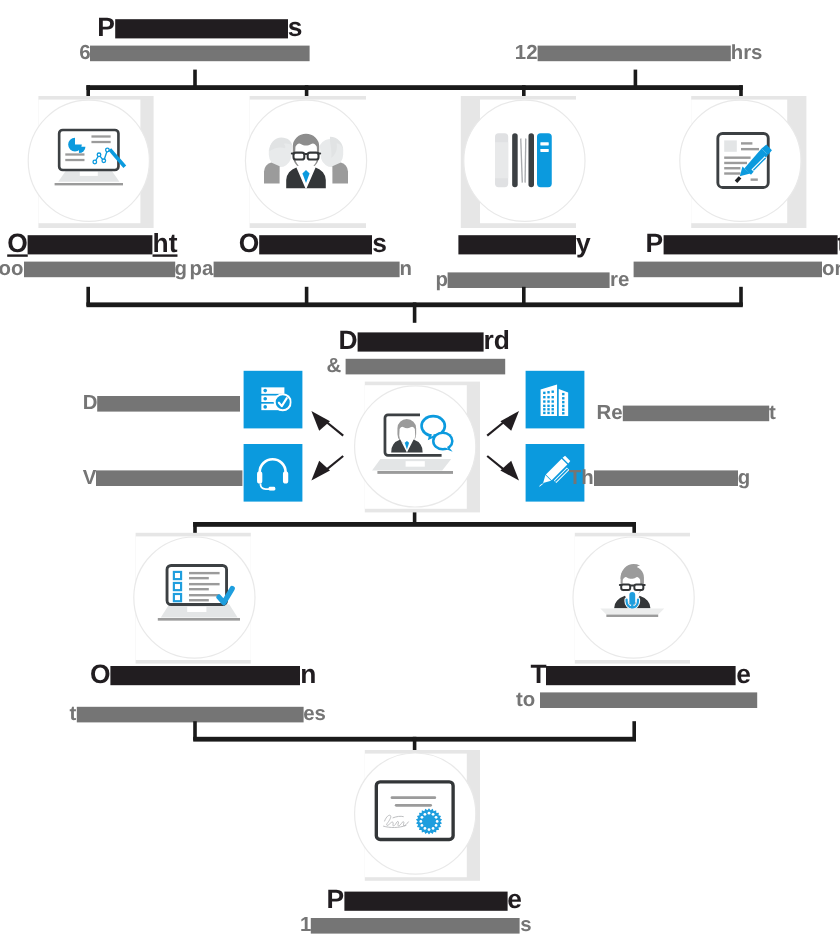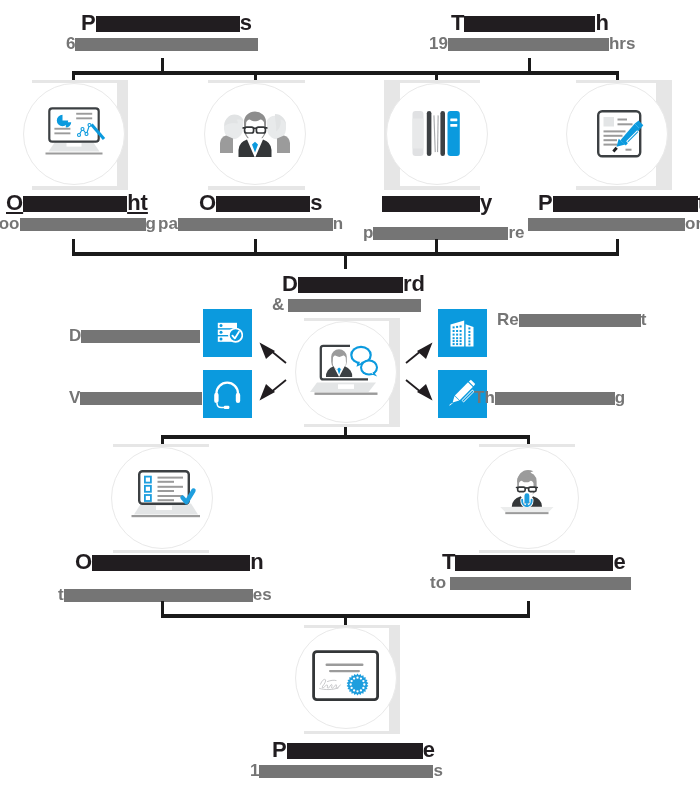--- a/index.html
+++ b/index.html
@@ -19,22 +19,21 @@
   .ic{position:absolute;}
 </style>
 </head>
 <body>
 
 <div id="stage">
 
   <div class="ttl" style="left:81px;top:12px;"><span>P</span><span class="rd" style="width:144px;height:16px;margin-bottom:1px;"></span><span>s</span></div>
   <div class="sub" style="left:66px;top:35px;"><span>6</span><span class="rd" style="width:183px;height:13px;margin-bottom:1px;"></span><span></span></div>
 
-  <div class="ttl" style="left:451px;top:12px;"><span>T</span><span class="rd" style="width:131px;height:16px;margin-bottom:1px;"></span><span>h</span></div>
-  <div class="sub" style="left:429px;top:35px;"><span>19</span><span class="rd" style="width:161px;height:13px;margin-bottom:1px;"></span><span>hrs</span></div>
+  <div class="sub" style="left:429px;top:35px;"><span>12</span><span class="rd" style="width:161px;height:13px;margin-bottom:1px;"></span><span>hrs</span></div>
 
   <div class="vline" style="left:161px;top:58px;width:3px;height:16px;"></div>
   <div class="vline" style="left:528px;top:58px;width:3px;height:16px;"></div>
   <div class="hline" style="left:72px;top:71px;width:547px;height:4px;"></div>
   <div class="vline" style="left:72px;top:71px;width:3px;height:12px;"></div>
   <div class="vline" style="left:254px;top:71px;width:3px;height:12px;"></div>
   <div class="vline" style="left:435px;top:71px;width:3px;height:12px;"></div>
   <div class="vline" style="left:616px;top:71px;width:3px;height:12px;"></div>
 
   <div class="node" style="position:absolute;left:0;top:0;">
@@ -218,21 +217,21 @@
           <rect x="6.1" y="23.1" width="2" height="2"></rect>
           <rect x="9.6" y="23.1" width="2" height="2"></rect>
         <rect x="18.4" y="7.4" width="2" height="2"></rect>
           <rect x="18.4" y="10.9" width="2" height="2"></rect>
         <rect x="18.4" y="14.1" width="2" height="2"></rect>
           <rect x="18.4" y="17.3" width="2" height="2"></rect>
         <rect x="18.4" y="20.4" width="2" height="2"></rect>
           <rect x="18.4" y="23.4" width="2" height="2"></rect>
       </g>
     </svg>
-    <div class="sub" style="left:497px;top:311px;"><span>Re</span><span class="rd" style="width:122px;height:13px;margin-bottom:1px;"></span><span>t</span></div>
+    <div class="sub" style="left:497px;top:335px;"><span>Re</span><span class="rd" style="width:122px;height:13px;margin-bottom:1px;"></span><span>t</span></div>
 
     <div class="bsq" style="left:438px;top:370px;width:49px;height:48px;"></div>
     <svg class="ic" style="left:448px;top:379px;" width="29" height="29" viewBox="0 0 29 29">
       <path d="M24.4 10.6 L26.4 12.6 L15.6 23.4 L13.6 21.4 Z" fill="#fff"></path>
       <path d="M24.6 11.5 L25.5 12.4 L15.2 22.7 L14.3 21.8 Z" fill="#0b9ade"></path>
       <path d="M6.9 16.4 L20 3.3 L24.8 8.1 L11.7 21.2 Z" fill="#fff"></path>
       <path d="M20.8 2.5 L22.9 0.8 L27.2 5.1 L25.6 7.3 Z" fill="#fff"></path>
       <path d="M6.5 16.9 L11.2 21.6 L4.6 23.5 Z" fill="#fff"></path>
       <path d="M3.7 24.2 L5.3 23.8 L1.3 26.9 L1.9 25.3 Z" fill="#fff"></path>
     </svg>

